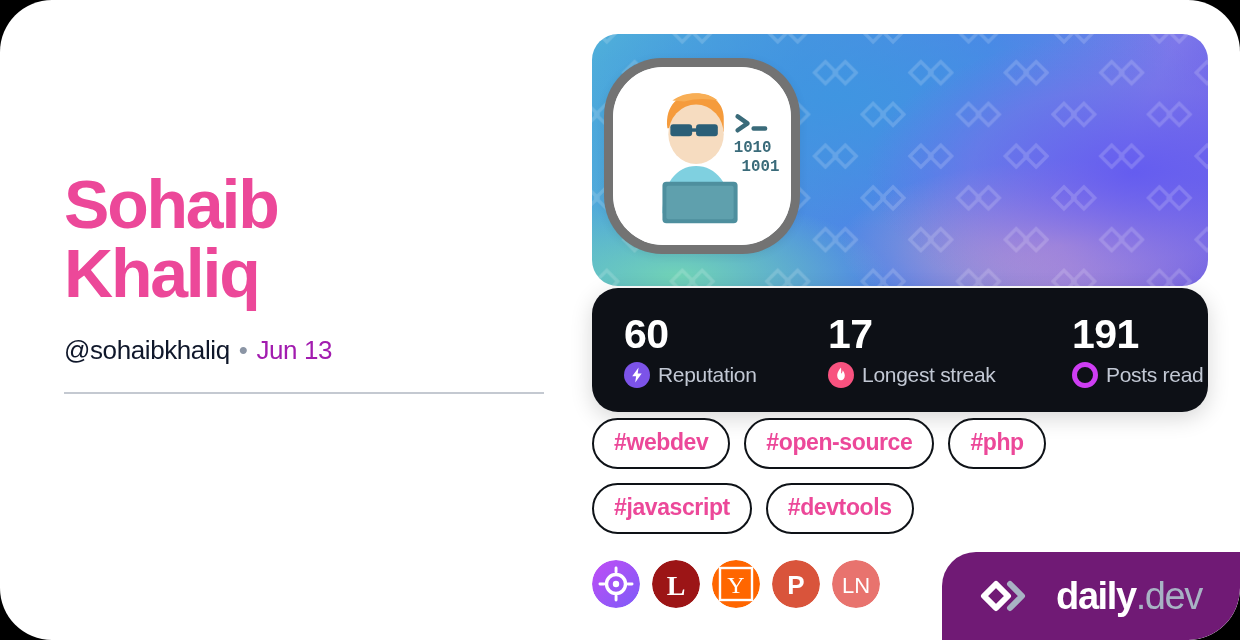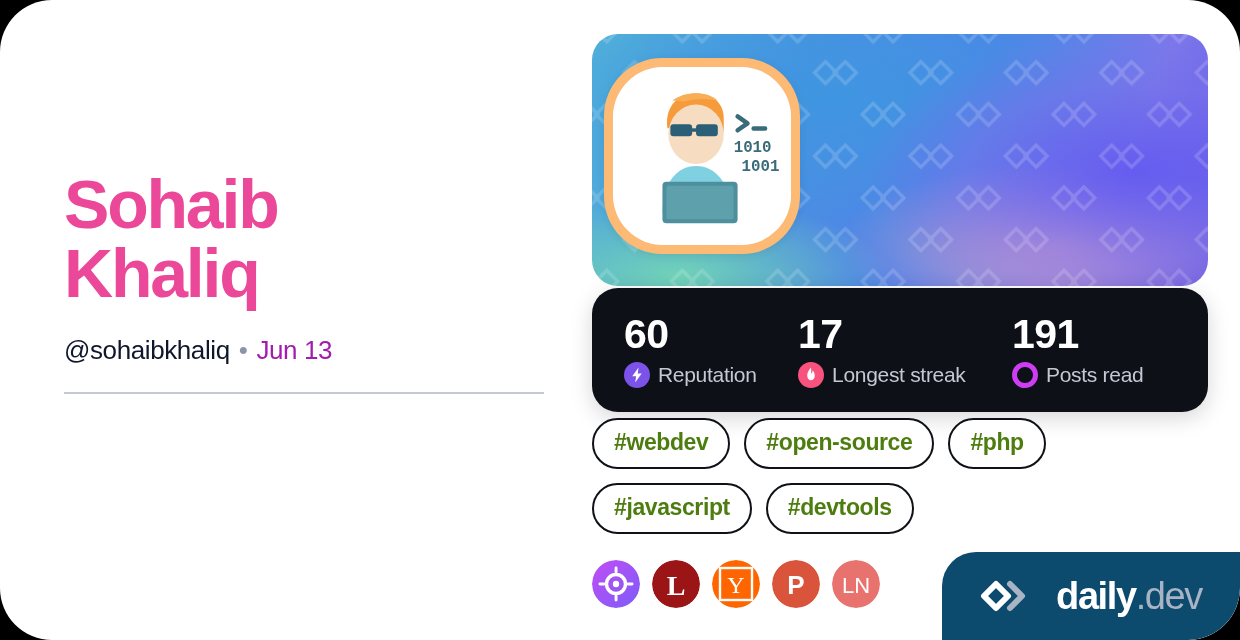--- a/index.html
+++ b/index.html
@@ -90,21 +90,21 @@
     position: absolute;
     inset: -20px;
     opacity: 0.17;
   }
 
   
   #avatar-frame {
     position: absolute;
     left: 12px; top: 24px;
     width: 196px; height: 196px;
-    background: #fdba74;
+    background: #737373;
     border-radius: 58px;
     box-shadow: 0 2px 10px rgba(0,0,0,0.07);
   }
   #avatar-inner-border {
     position: absolute;
     left: 9px; top: 9px;
     width: 178px; height: 178px;
     border: 1px solid #e3e8ee;
     border-radius: 50px;
   }
@@ -121,20 +121,21 @@
     position: absolute;
     left: 0; top: 254px;
     width: 616px;
     height: 124px;
     background: #0d1016;
     border-radius: 26px;
     display: flex;
     align-items: center;
     padding: 0 32px;
     box-shadow: 0 6px 22px rgba(0,0,0,0.16);
+    gap: 30px;
   }
   .stat {
     flex: 0 0 auto;
   }
   .stat:nth-child(1) { width: 174px; }
   .stat:nth-child(2) { width: 214px; }
   .stat:nth-child(3) { width: auto; }
 
   .stat-value {
     font-size: 41px;
@@ -165,21 +166,21 @@
     display: flex;
     flex-wrap: wrap;
     gap: 14px;
   }
   .tag {
     border: 2.5px solid #0e1217;
     border-radius: 999px;
     padding: 9px 20px 11px;
     font-size: 23px;
     font-weight: 700;
-    color: #4d7c0f;
+    color: #ec4899;
     letter-spacing: -0.4px;
     background: #fff;
     white-space: nowrap;
   }
 
   
   #sources {
     position: absolute;
     left: 0; top: 526px;
     display: flex;
@@ -189,21 +190,21 @@
     width: 48px; height: 48px;
     border-radius: 50%;
     display: block;
   }
 
   
   #logo-plate {
     position: absolute;
     right: 0; bottom: 0;
     width: 298px; height: 88px;
-    background: #0c4a6e;
+    background: #701a75;
     border-top-left-radius: 34px;
     border-bottom-right-radius: 52px;
     display: flex;
     align-items: center;
     justify-content: center;
     gap: 14px;
   }
   #logo-wordmark {
     font-size: 38px;
     font-weight: 700;

